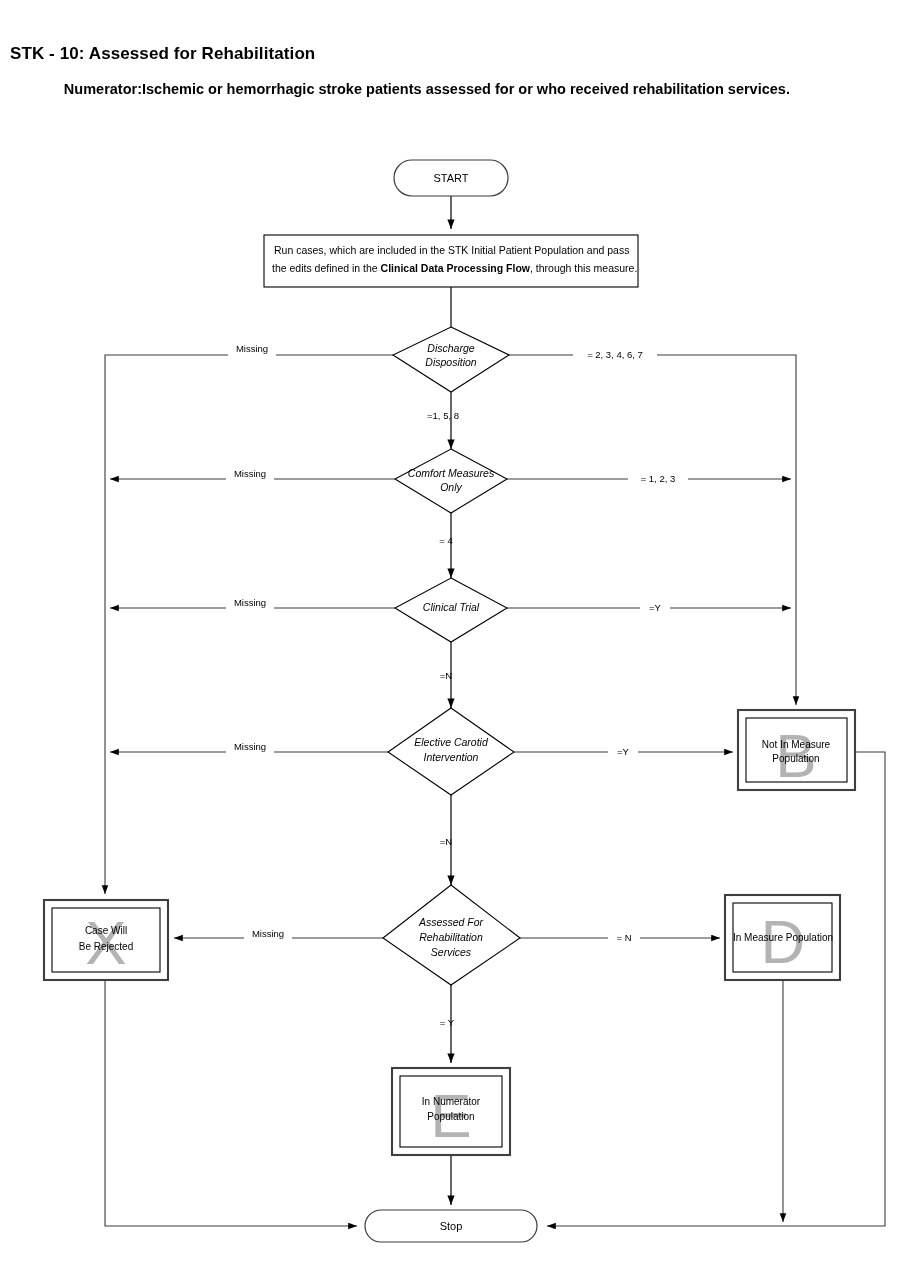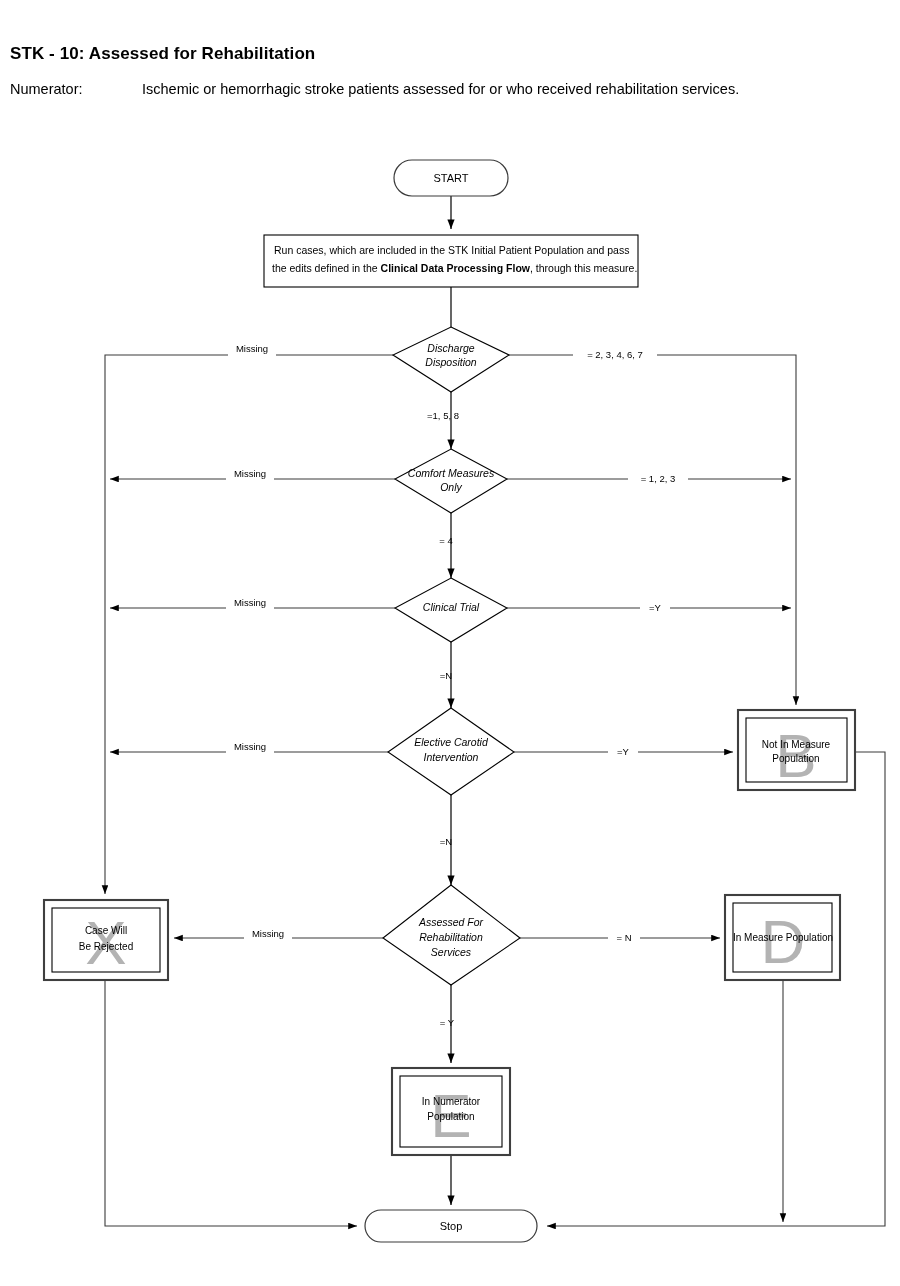--- a/index.html
+++ b/index.html
@@ -2,22 +2,22 @@
 <html><head>
 <meta charset="utf-8">
 <style>
   html,body{margin:0;padding:0;background:#ffffff;}
   body{width:900px;height:1286px;font-family:"Liberation Sans",sans-serif;color:#000;overflow:hidden;}
   #page{position:relative;width:900px;height:1286px;}
 
   .hdr{position:absolute;left:10px;}
   .hdr-title{top:44px;font-size:17px;font-weight:bold;letter-spacing:.1px;}
   .hdr-row{font-size:14.5px;line-height:18px;}
-  .hdr-row .lbl{font-weight:normal;display:inline-block;width:132px;vertical-align:top;}
-  .hdr-row .txt{font-weight:normal;margin-top:24px;}
+  .hdr-row .lbl{font-weight:bold;display:inline-block;width:132px;vertical-align:top;text-align:right;}
+  .hdr-row .txt{font-weight:bold;margin-top:24px;}
   #num{top:80px;}
   #den{top:104px;}
 
   svg{position:absolute;left:0;top:0;width:900px;height:1286px;}
   .shape{fill:#ffffff;stroke:#000000;stroke-width:1.1;}
   .shape-term{fill:#ffffff;stroke:#3a3a3a;stroke-width:1.2;}
   .shape-outer{fill:#ffffff;stroke:#3f3f3f;stroke-width:2.1;}
   .shape-inner{fill:none;stroke:#000000;stroke-width:1.1;}
   .ln{stroke:#3b3b3b;stroke-width:1.1;fill:none;}
   .ln-dark{stroke:#000000;stroke-width:1.2;fill:none;}

